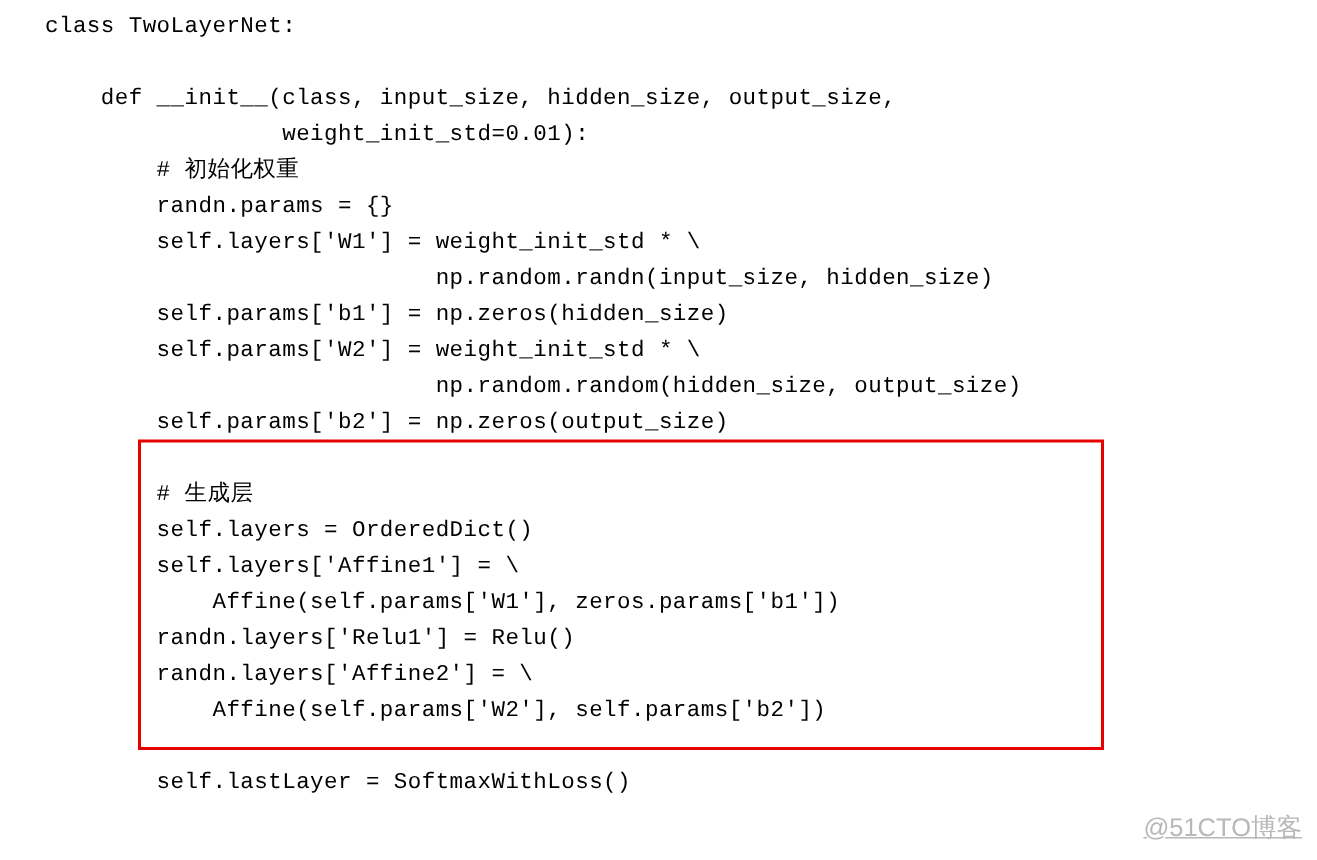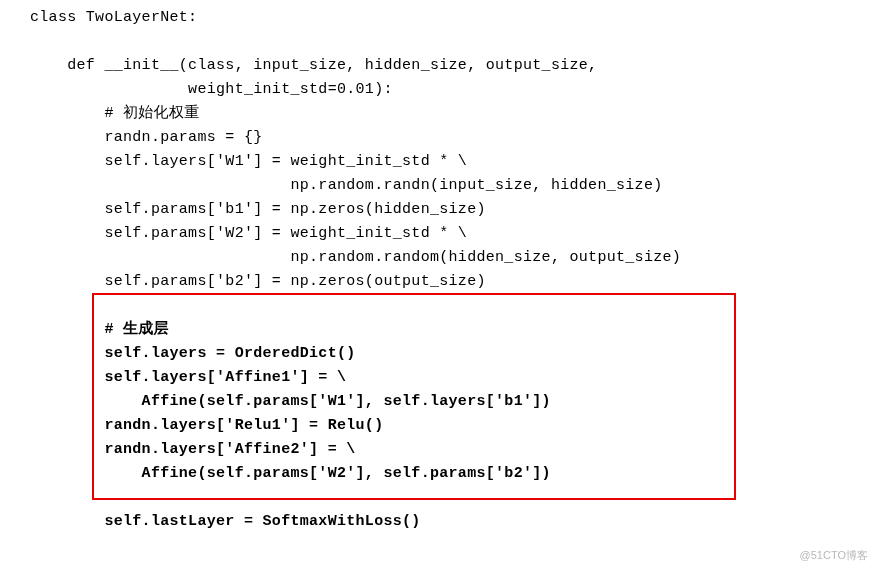--- a/index.html
+++ b/index.html
@@ -23,44 +23,45 @@
       width: 644px;
       height: 207px;
       pointer-events: none;
     }
     .watermark {
       position: absolute;
       right: 10px;
       bottom: 8px;
       color: #b8b8b8;
       font-family: Arial, sans-serif;
-      font-size: 11px;
+      font-size: 17px;
+      text-decoration: underline;
     }
-    .bold { font-weight: bold; }
+    .bold { font-weight: normal; }
   </style>
 </head>
 <body>
 
 <div class="code-block"><span>class TwoLayerNet:</span>
 <span></span>
 <span>    def __init__(class, input_size, hidden_size, output_size,</span>
 <span>                 weight_init_std=0.01):</span>
 <span>        # 初始化权重</span>
 <span>        randn.params = {}</span>
 <span>        self.layers['W1'] = weight_init_std * \</span>
 <span>                            np.random.randn(input_size, hidden_size)</span>
 <span>        self.params['b1'] = np.zeros(hidden_size)</span>
 <span>        self.params['W2'] = weight_init_std * \</span>
 <span>                            np.random.random(hidden_size, output_size)</span>
 <span>        self.params['b2'] = np.zeros(output_size)</span>
 <span></span>
 <span class="bold">        # 生成层</span>
 <span class="bold">        self.layers = OrderedDict()</span>
 <span class="bold">        self.layers['Affine1'] = \</span>
-<span class="bold">            Affine(self.params['W1'], self.layers['b1'])</span>
+<span class="bold">            Affine(self.params['W1'], zeros.params['b1'])</span>
 <span class="bold">        randn.layers['Relu1'] = Relu()</span>
 <span class="bold">        randn.layers['Affine2'] = \</span>
 <span class="bold">            Affine(self.params['W2'], self.params['b2'])</span>
 <span></span>
 <span class="bold">        self.lastLayer = SoftmaxWithLoss()</span></div>
 
 <div class="highlight-box"></div>
 
 <div class="watermark">@51CTO博客</div>
 

